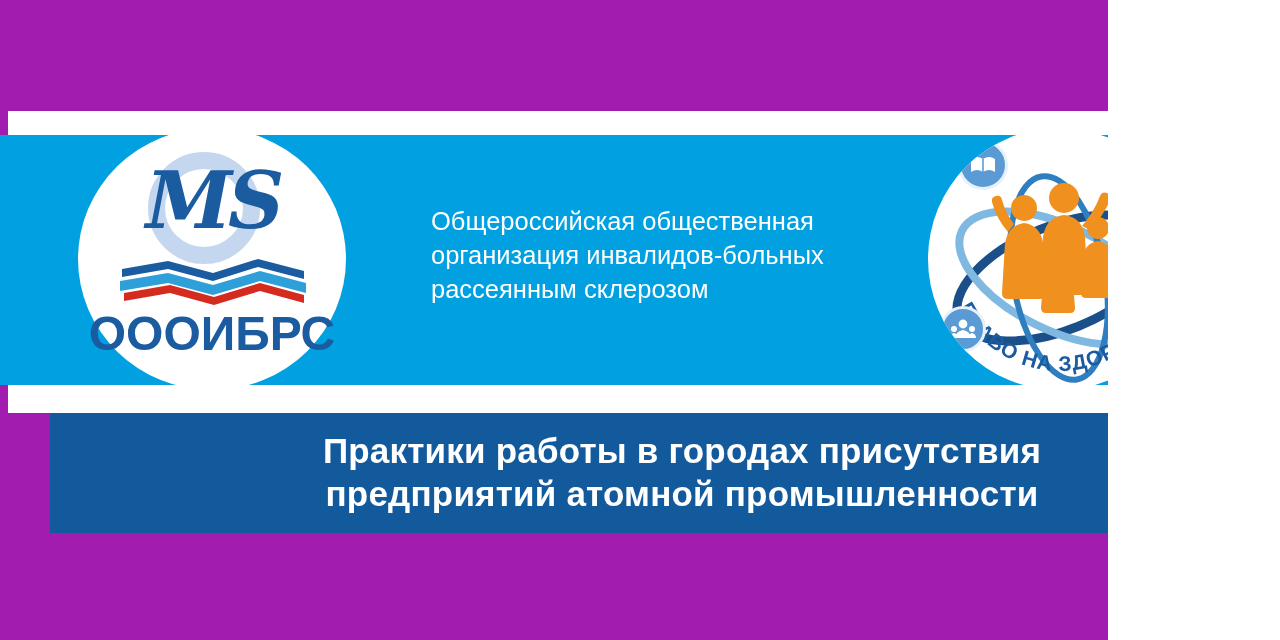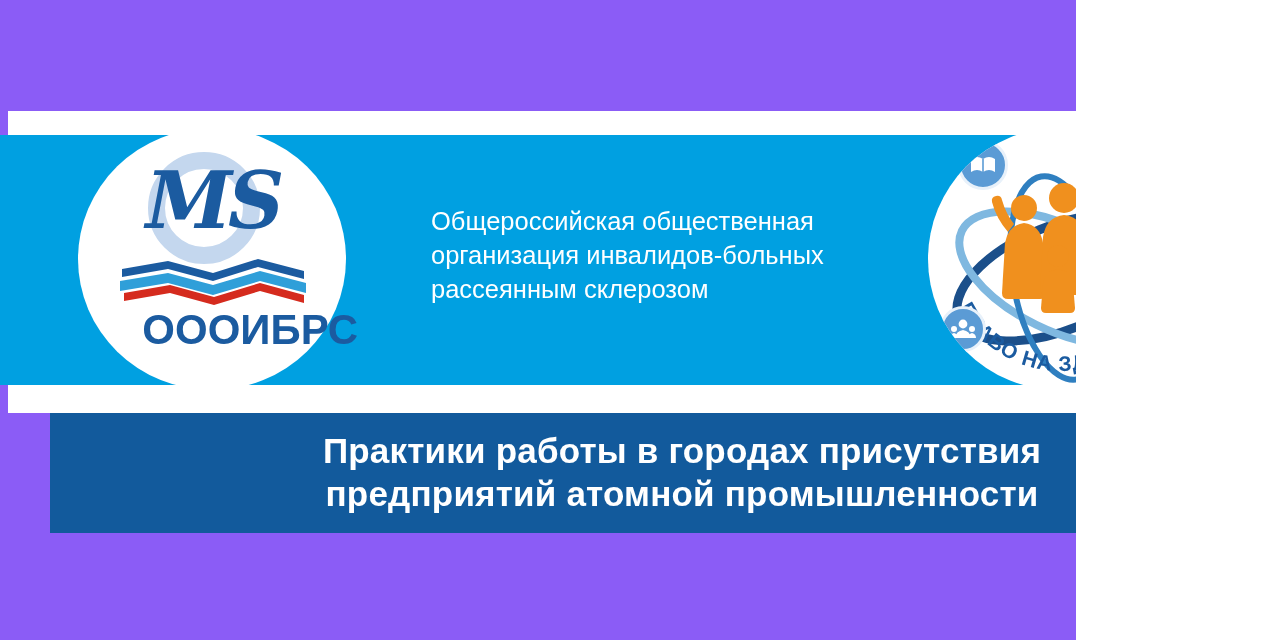--- a/index.html
+++ b/index.html
@@ -4,23 +4,24 @@
 <style>
   html, body {
     margin: 0;
     padding: 0;
     background: #ffffff;
   }
   .banner {
     position: relative;
     width: 1076px;
     height: 640px;
-    background: #8b5cf6;
+    background: #a21caf;
     overflow: hidden;
     font-family: "Liberation Sans", sans-serif;
+    padding-left: 32px;
   }
 
   
   .strip-top {
     position: absolute;
     left: 8px;
     top: 111px;
     width: 1264px;
     height: 24px;
     background: #ffffff;
@@ -114,26 +115,26 @@
   }
   .ribbon {
     position: absolute;
     left: 0;
     bottom: -6px;
     width: 190px;
     height: 56px;
   }
   .ooo-text {
     position: absolute;
-    left: 12px;
+    left: 0;
     top: 178px;
     width: 268px;
-    text-align: right;
+    text-align: center;
     color: #1b5ba0;
-    font-size: 42px;
+    font-size: 48px;
     font-weight: bold;
     letter-spacing: 0px;
   }
 
   
   .org-desc {
     position: absolute;
     left: 412px;
     top: 205px;
     width: 470px;

